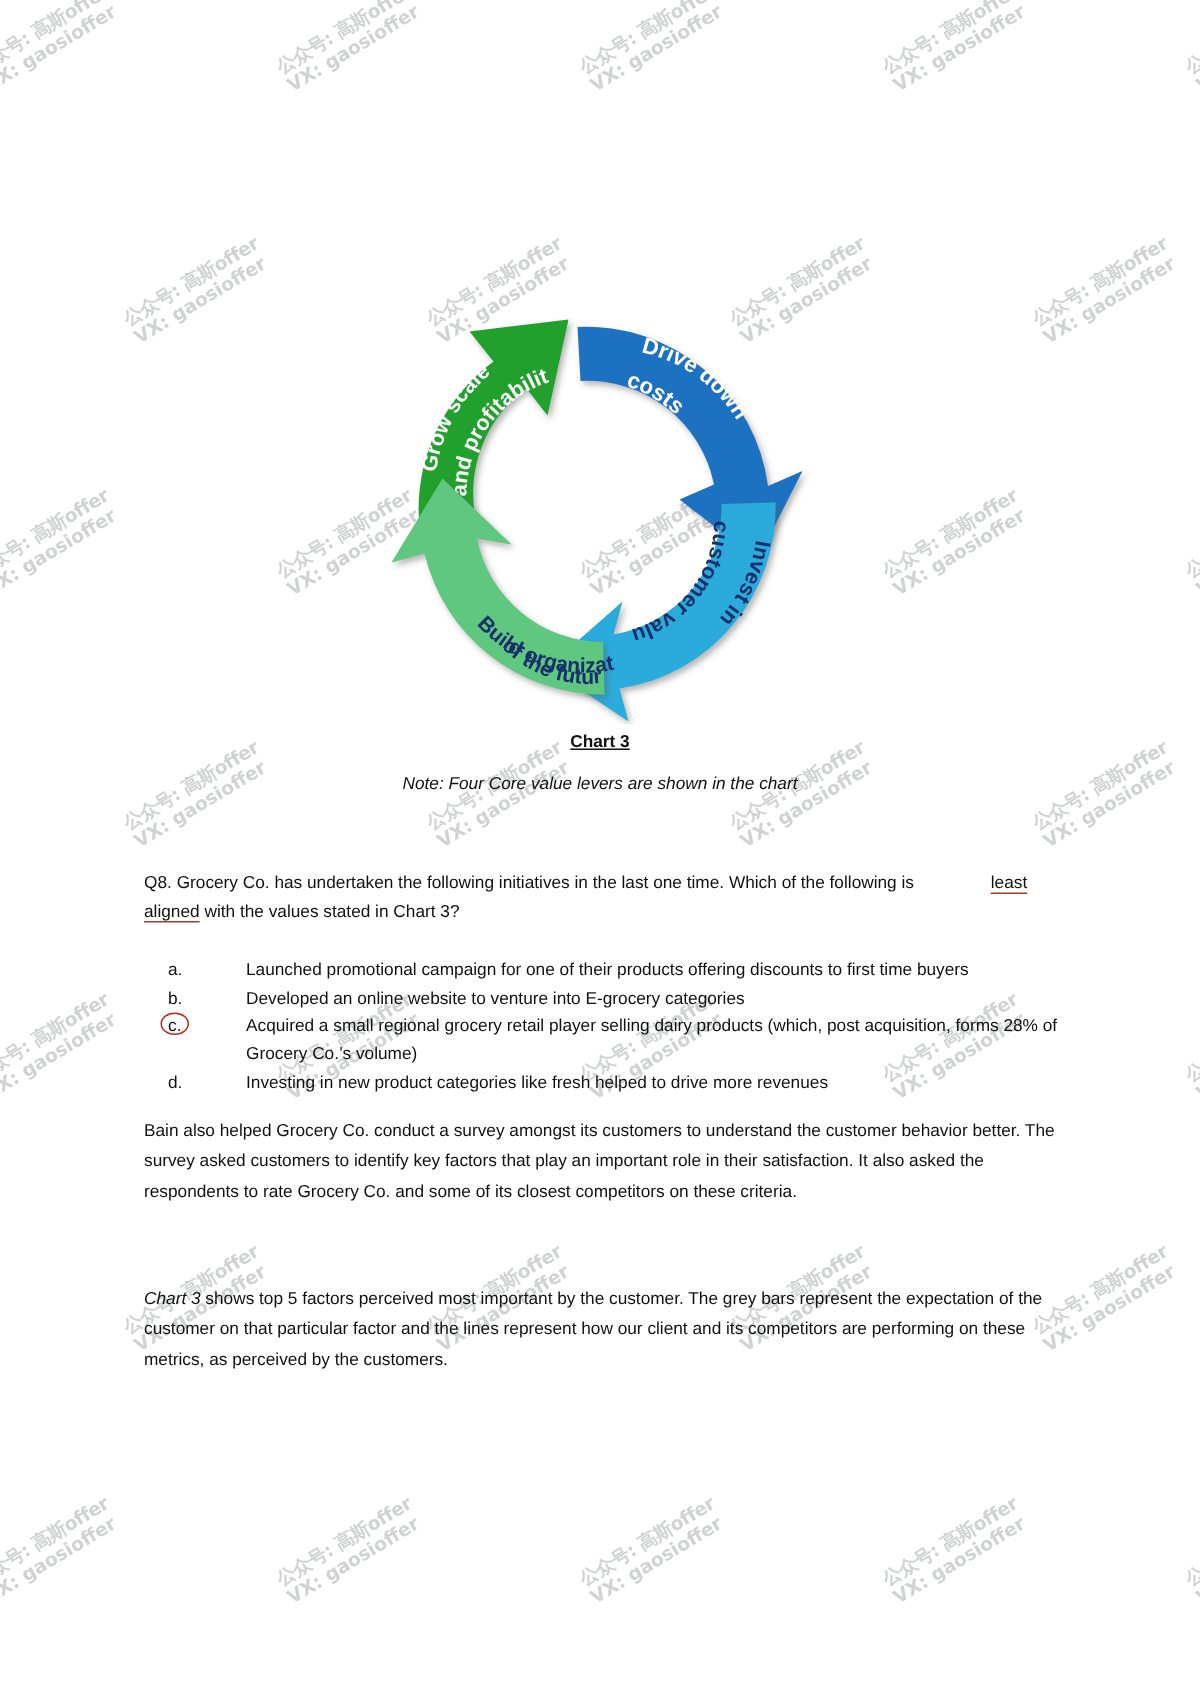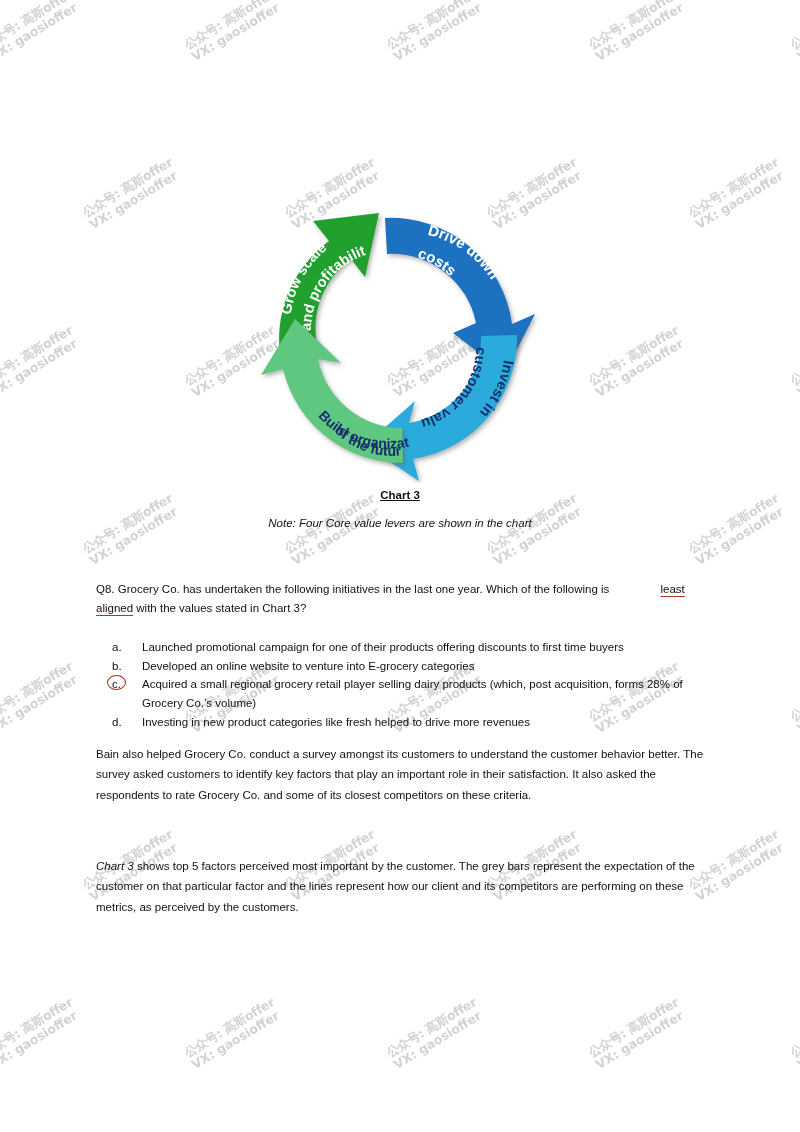--- a/index.html
+++ b/index.html
@@ -115,21 +115,21 @@
     display: flex;
     align-items: flex-start;
     margin-bottom: 0px;
   }
   .opt-marker {
     position: relative;
     width: 30px;
     flex: 0 0 30px;
     color: #111;
   }
-  .opt-text { flex: 1 1 auto; }
+  .opt-text { flex: 1 1 auto; margin-left: 22px; }
   .circled .opt-marker::before {
     content: "";
     position: absolute;
     left: -5px;
     top: -0.5px;
     width: 19px;
     height: 15px;
     border: 1.5px solid #c2241c;
     border-radius: 50%;
     box-sizing: border-box;
@@ -383,21 +383,21 @@
     </div>
 
     <div id="chart-caption">
       <span class="u">Chart 3</span>
     </div>
     <div id="chart-note">
       <span>Note: Four Core value levers are shown in the chart</span>
     </div>
 
     <div id="question">
-      <span>Q8.</span><span> </span><span>Grocery Co. has undertaken the following initiatives in the last one year. Which of the following is </span><span class="uline-red">least aligned</span><span> with the values stated in Chart 3?</span>
+      <span>Q8.</span><span> </span><span>Grocery Co. has undertaken the following initiatives in the last one time. Which of the following is </span><span class="uline-red">least aligned</span><span> with the values stated in Chart 3?</span>
     </div>
 
     <div id="options">
       <div class="opt">
         <span class="opt-marker">a.</span>
         <span class="opt-text">Launched promotional campaign for one of their products offering discounts to first time buyers</span>
       </div>
       <div class="opt">
         <span class="opt-marker">b.</span>
         <span class="opt-text">Developed an online website to venture into E-grocery categories</span>

